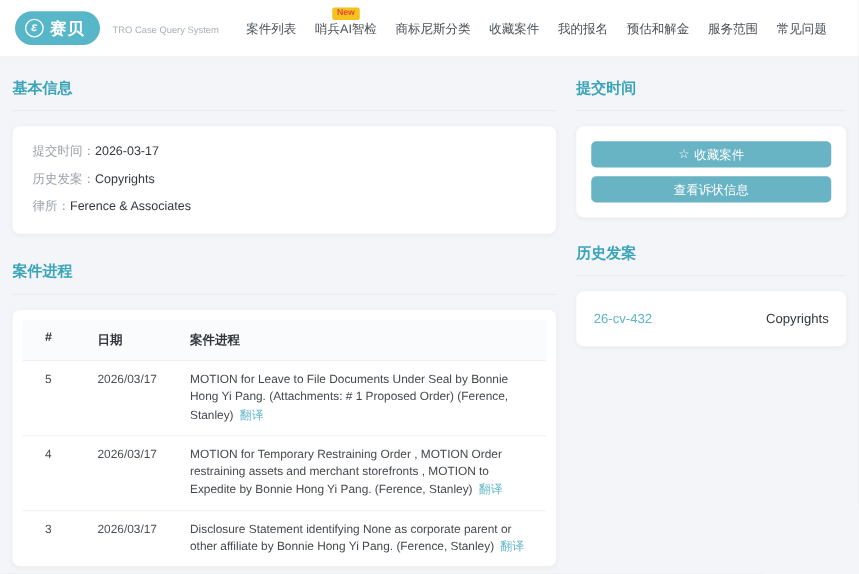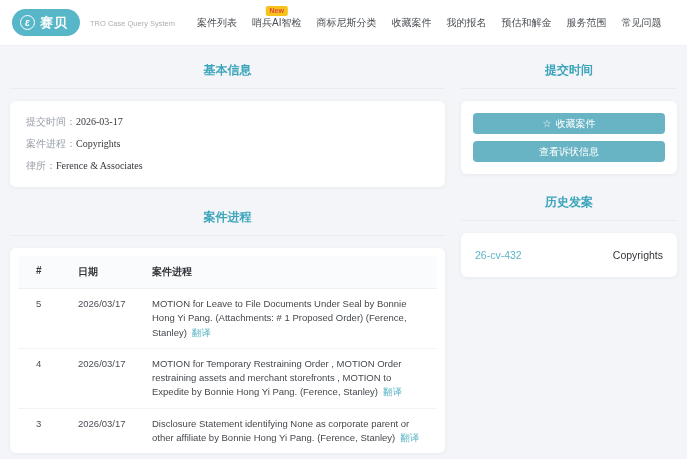--- a/index.html
+++ b/index.html
@@ -17,28 +17,28 @@
   .app-subtitle { font-size:7.5px; color:#aab0b6; margin-top:1px; }
   .nav { display:flex; align-items:center; gap:15px; margin-left:22px; flex:1; }
   .nav-item { font-size:10px; color:#4a4f55; position:relative; cursor:pointer; white-space:nowrap; }
   .nav-badge { position:absolute; top:-10px; left:50%; transform:translateX(-50%); background:#f6c21c; color:#e04b3a; font-size:7px; font-weight:bold; padding:1px 4px; border-radius:2px; line-height:1.2; }
 
   
   .main { display:flex; gap:16px; padding:10px 10px 0 10px; }
   .col-left { flex:1; min-width:0; }
   .col-right { width:216px; flex-shrink:0; }
 
-  .section-title { font-size:12px; font-weight:bold; color:#3aa4ba; padding:6px 0 9px 0; border-bottom:1px solid #e9edf1;text-align:center; }
+  .section-title { font-size:12px; font-weight:bold; color:#3aa4ba; padding:6px 0 9px 0; border-bottom:1px solid #e9edf1; }
   .card { background:#fff; border-radius:6px; box-shadow:0 1px 4px rgba(40,60,80,0.05); margin-top:12px; }
 
   
   .info-card { padding:14px 16px; display:flex; }
   .info-col { display:flex; flex-direction:column; gap:8px; }
   .info-col.left { width:52%; }
-  .info-col.right { width:48%;font-family:Liberation Serif, serif; }
+  .info-col.right { width:48%; }
   .info-field { font-size:10px; line-height:1.4; }
   .info-label { color:#9aa1a9; }
   .info-value { color:#33373c; }
 
   
   .qa-card { padding:12px 12px; display:flex; flex-direction:column; gap:7px; }
   .qa-btn { width:100%; height:21px; background:#68b3c4; border:none; border-radius:4px; color:#fff; font-size:10px; font-family:inherit; display:flex; align-items:center; justify-content:center; gap:4px; cursor:pointer; }
   .star { font-size:10px; line-height:1; }
 
   
@@ -94,21 +94,21 @@
     <div class="col-left">
 
       <div class="section-title">基本信息</div>
 
       <div class="card info-card">
         <div class="info-col right">
           <div class="info-field">
             <span class="info-label">提交时间：</span><span class="info-value">2026-03-17</span>
           </div>
           <div class="info-field">
-            <span class="info-label">案件进程：</span><span class="info-value">Copyrights</span>
+            <span class="info-label">历史发案：</span><span class="info-value">Copyrights</span>
           </div>
           <div class="info-field">
             <span class="info-label">律所：</span><span class="info-value">Ference &amp; Associates</span>
           </div>
         </div>
       </div>
 
       <div class="progress-section">
         <div class="section-title">案件进程</div>
 

